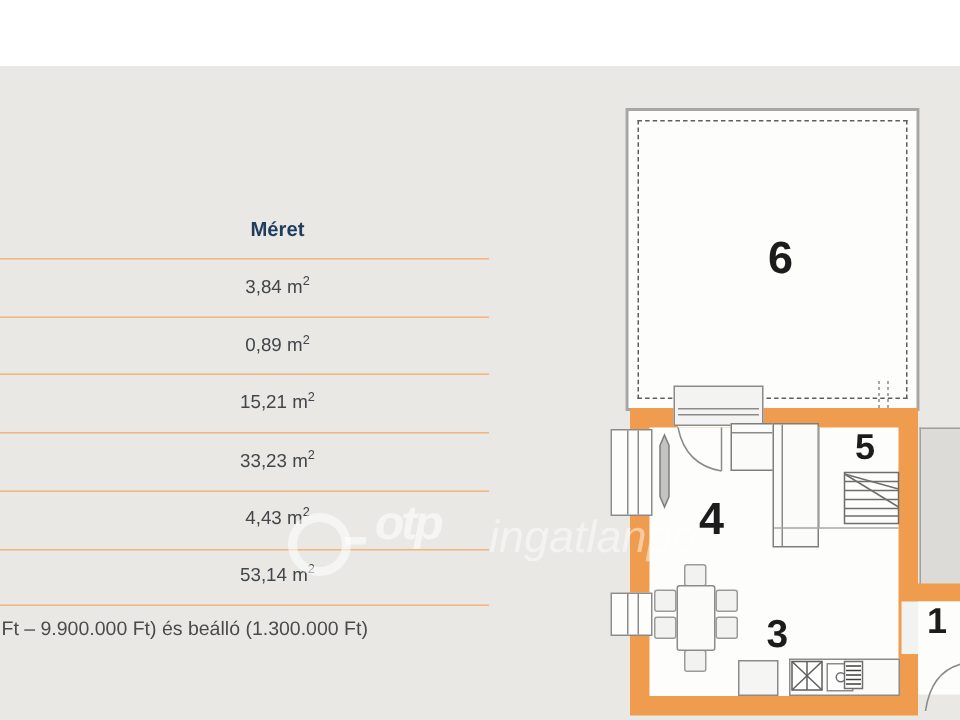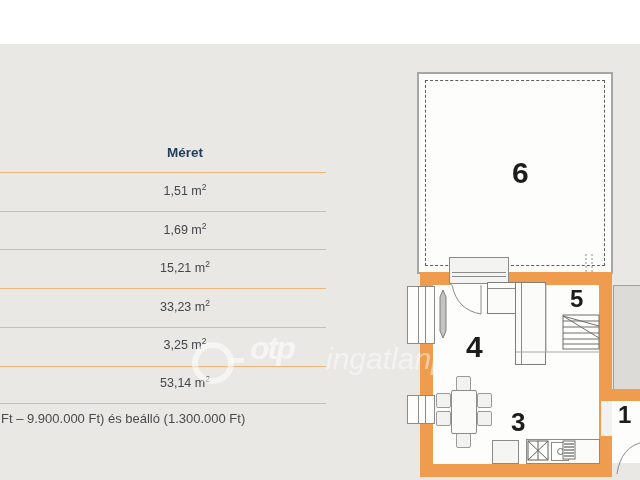--- a/index.html
+++ b/index.html
@@ -65,37 +65,37 @@
 </head>
 <body>
 
 <div id="stage">
 
   <div>
     <div class="t-header" style="top:101px">Méret</div>
 
     <div class="t-line" style="top:128px"></div>
     <div class="t-row" style="top:138px">
-      <span>1,51</span>&nbsp;<span>m</span><sup>2</sup>
+      <span>3,84</span>&nbsp;<span>m</span><sup>2</sup>
     </div>
     <div class="t-line" style="top:167px"></div>
     <div class="t-row" style="top:177px">
-      <span>1,69</span>&nbsp;<span>m</span><sup>2</sup>
+      <span>0,89</span>&nbsp;<span>m</span><sup>2</sup>
     </div>
     <div class="t-line" style="top:205px"></div>
     <div class="t-row" style="top:215px">
       <span>15,21</span>&nbsp;<span>m</span><sup>2</sup>
     </div>
     <div class="t-line" style="top:244px"></div>
     <div class="t-row" style="top:254px">
       <span>33,23</span>&nbsp;<span>m</span><sup>2</sup>
     </div>
     <div class="t-line" style="top:283px"></div>
     <div class="t-row" style="top:292px">
-      <span>3,25</span>&nbsp;<span>m</span><sup>2</sup>
+      <span>4,43</span>&nbsp;<span>m</span><sup>2</sup>
     </div>
     <div class="t-line" style="top:322px"></div>
     <div class="t-row" style="top:330px">
       <span>53,14</span>&nbsp;<span>m</span><sup>2</sup>
     </div>
     <div class="t-line" style="top:359px"></div>
 
     <div class="t-foot">Ft – 9.900.000 Ft) és beálló (1.300.000 Ft)</div>
   </div>
 

